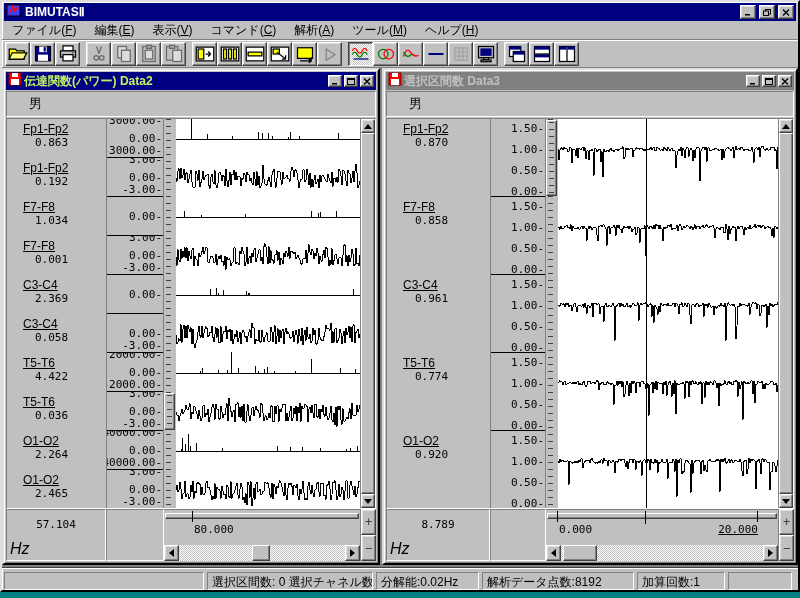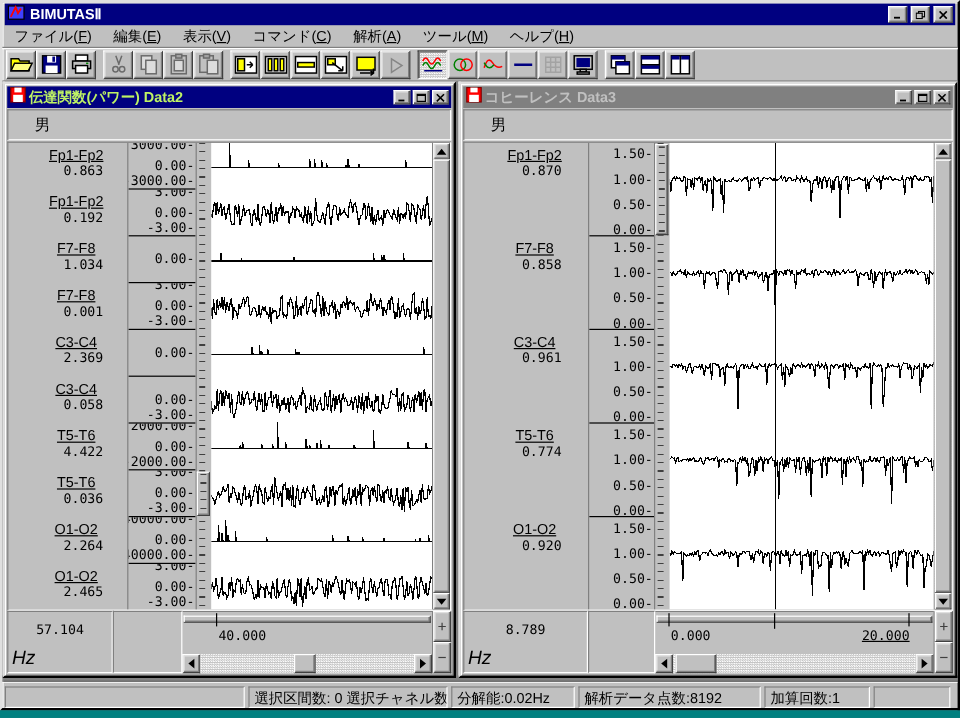--- a/index.html
+++ b/index.html
@@ -42,21 +42,21 @@
   .col-labels{position:relative;border-right:1px solid #808080;}
   .col-scales{position:relative;border-right:1px solid #808080;overflow:hidden;}
   .col-slider{position:relative;width:12px;}
   .col-slider::before{content:"";position:absolute;left:2px;top:0;bottom:0;width:5px;
     background:repeating-linear-gradient(to bottom,#404040 0 1px,transparent 1px 7px);}
   .sthumb{position:absolute;left:0;width:11px;background:#c0c0c0;border:1px solid;border-color:#fff #404040 #404040 #fff;
     box-shadow:inset -1px -1px 0 #808080;}
   .sthumb::before{content:"";position:absolute;left:2px;top:1px;bottom:1px;width:5px;
     background:repeating-linear-gradient(to bottom,#404040 0 1px,transparent 1px 7px);}
   .plot{flex:1;background:#fff;position:relative;overflow:hidden;}
-  .chlabel{position:absolute;left:16px;right:2px;text-align:center;}
+  .chlabel{position:absolute;left:16px;right:2px;}
   .chname{font-size:12px;text-decoration:underline;white-space:nowrap;}
   .chval{font:11px "DejaVu Sans Mono",monospace;padding-left:12px;margin-top:0;}
   .scell{position:absolute;left:0;right:0;border-bottom:1px solid #000;overflow:hidden;}
   .slab{position:absolute;right:1px;font:11px "DejaVu Sans Mono",monospace;white-space:nowrap;}
   .slab::after{content:"-";}
   .slab.st{top:-5px;} .slab.sm{top:50%;transform:translateY(-50%);} .slab.sb{bottom:0;}
   
   .vscroll{width:15px;display:flex;flex-direction:column;border-left:1px solid #808080;}
   .sbtn{height:14px;background:#c0c0c0;border:1px solid;border-color:#fff #404040 #404040 #fff;
     box-shadow:inset -1px -1px 0 #808080,inset 1px 1px 0 #dfdfdf;display:flex;align-items:center;justify-content:center;}
@@ -432,30 +432,30 @@
             </div>
           <div class="vtrack checker">
               <div class="vthumb"></div>
             </div>
           <div class="sbtn">
               <span class="tri down"></span>
             </div>
         </div>
       </div>
       <div class="cbottom">
-        <div class="bcell" style="width:88px">
+        <div class="bcell" style="width:100px">
           <div class="bval">57.104</div>
           <div class="bunit">Hz</div>
         </div>
         <div class="bcell" style="width:58px"></div>
         <div class="baxis">
           <div class="rulerrow">
               <div class="rulerbar"></div>
               <div class="rtick" style="left: 28px;"></div>
-              <div class="rlabel" style="left: 30px;">40.000</div>
+              <div class="rlabel" style="left: 30px;">80.000</div>
             </div>
           <div class="hscroll">
             <div class="hbtn">
                 <span class="tri left"></span>
               </div>
             <div class="htrack checker">
                 <div class="hthumb" style="left: calc(44%); width: 18px;"></div>
               </div>
             <div class="hbtn">
                 <span class="tri right"></span>
@@ -469,21 +469,21 @@
       </div>
     </div>
 
     <div class="cw" style="left:380px;width:416px;">
       <div class="ctbar inactive">
         <span><svg width="14" height="14" viewBox="0 0 14 14">
               <rect x="1" y="1" width="12" height="12" fill="#ff0000" stroke="#800000"></rect>
               <rect x="4" y="1" width="6" height="4" fill="#fff"></rect>
               <rect x="3" y="7" width="8" height="6" fill="#fff"></rect>
             </svg></span>
-        <span class="ttext">コヒーレンス Data3</span>
+        <span class="ttext">選択区間数 Data3</span>
         <span class="wbtn sm">
             <svg width="8" height="7" viewBox="0 0 8 7">
               <rect x="1" y="5" width="5" height="1.5" fill="#000"></rect>
             </svg>
           </span>
         <span class="wbtn sm">
             <svg width="8" height="7" viewBox="0 0 8 7">
               <rect x="0.5" y="0.5" width="7" height="6" fill="none" stroke="#000"></rect>
               <rect x="0.5" y="0.5" width="7" height="1.5" fill="#000"></rect>
             </svg>

